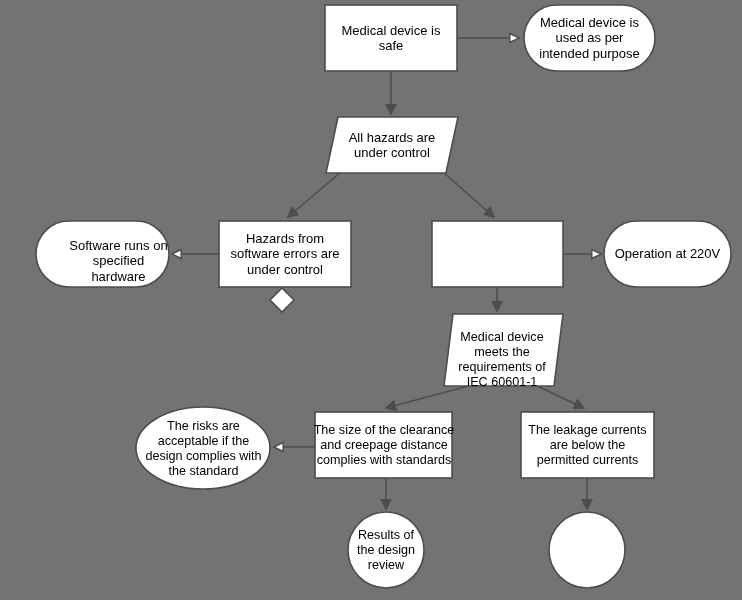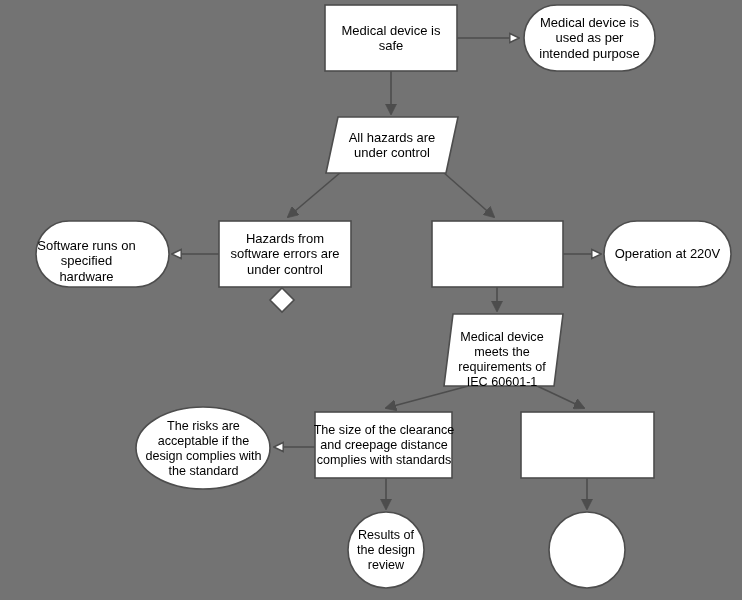--- a/index.html
+++ b/index.html
@@ -117,21 +117,21 @@
   <div class="node-label" style="left:325px; top:5px; width:132px; height:66px;">Medical device is
 safe</div>
 
   <div class="node-label" style="left:524px; top:5px; width:131px; height:66px;">Medical device is
 used as per
 intended purpose</div>
 
   <div class="node-label" style="left:326px; top:117px; width:132px; height:56px;">All hazards are
 under control</div>
 
-  <div class="node-label" style="left:20px; top:221px; width:133px; height:80px;">Software runs on
+  <div class="node-label" style="left:52px; top:221px; width:133px; height:80px;">Software runs on
 specified
 hardware</div>
 
   <div class="node-label" style="left:217px; top:221px; width:136px; height:66px;">Hazards from
 software errors are
 under control</div>
 
 
   <div class="node-label" style="left:604px; top:221px; width:127px; height:66px;">Operation at 220V</div>
 
@@ -142,19 +142,22 @@
 
   <div class="node-label tight" style="left:131px; top:408px; width:145px; height:82px;">The risks are
 acceptable if the
 design complies with
 the standard</div>
 
   <div class="node-label tight" style="left:311px; top:412px; width:146px; height:66px;">The size of the clearance
 and creepage distance
 complies with standards</div>
 
+  <div class="node-label tight" style="left:518px; top:412px; width:139px; height:66px;">The leakage currents
+are below the
+permitted currents</div>
 
   <div class="node-label tight" style="left:348px; top:512px; width:76px; height:76px;">Results of
 the design
 review</div>
 
 
 </div>
 
 </body></html>

